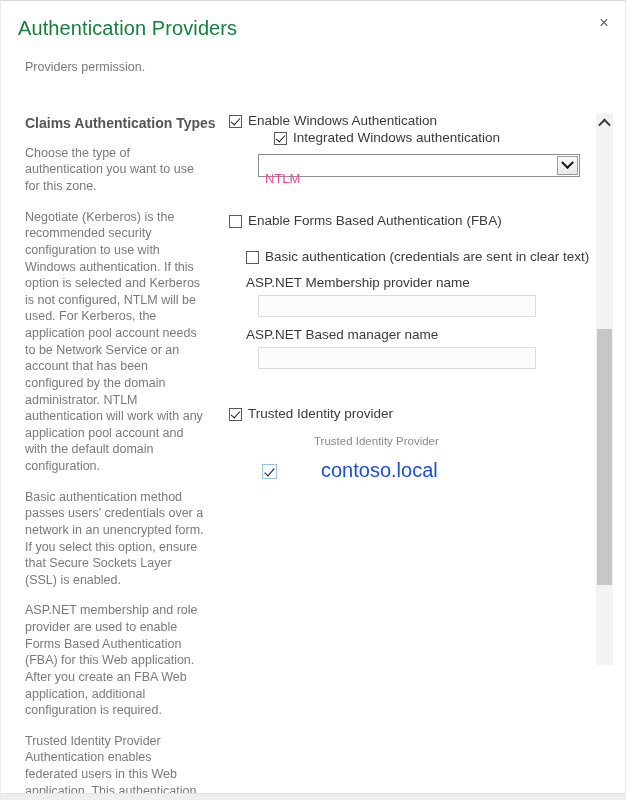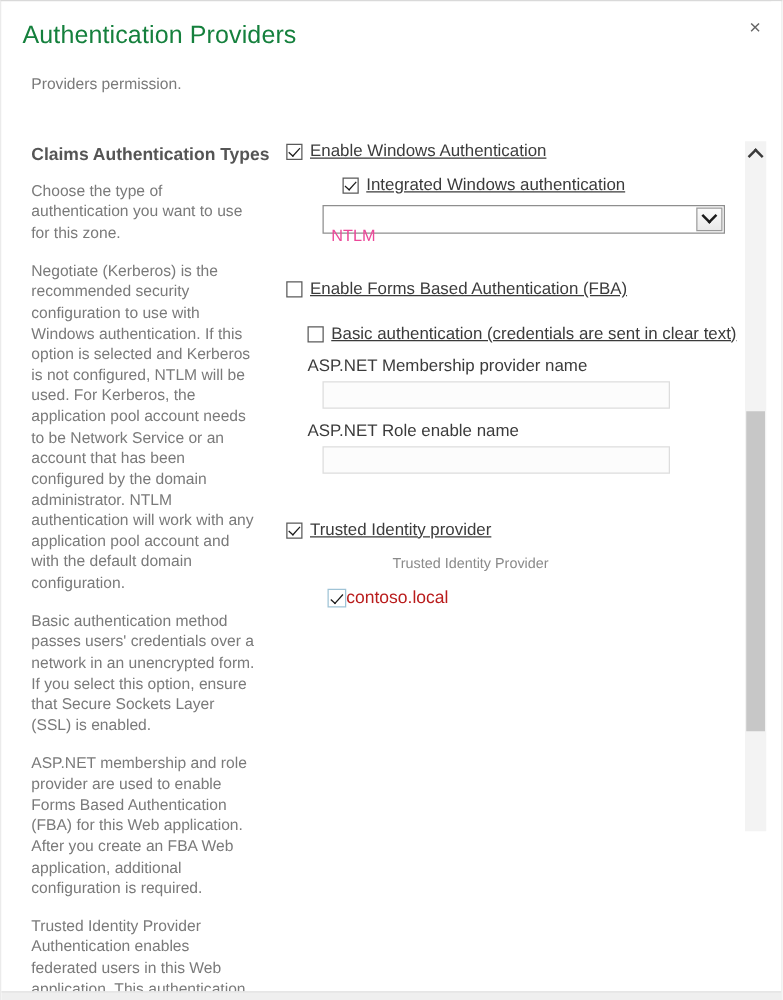--- a/index.html
+++ b/index.html
@@ -155,21 +155,20 @@
     height: 9px;
   }
 
   .cb-label {
     font-size: 13.5px;
     color: #3b3b3b;
     margin-left: 6px;
     line-height: 1.2;
     cursor: pointer;
     white-space: nowrap;
-    text-decoration: underline;
   }
 
   .block { margin-bottom: 0; }
 
   
   .select-wrap {
     position: relative;
     margin-left: 29px;
     margin-top: 8px;
     width: 322px;
@@ -240,22 +239,23 @@
     color: #8a8a8a;
     white-space: nowrap;
   }
   .tip-row {
     display: flex;
     align-items: center;
     margin-top: 12px;
     margin-left: 33px;
   }
   .tip-name {
-    font-size: 14px;
-    color: #b91c1c;
+    font-size: 20px;
+    color: #1d4ed8;
+    margin-left: 44px;
     white-space: nowrap;
   }
 
   
   .scrollbar {
     position: absolute;
     right: 14px;
     top: 62px;
     width: 17px;
     height: 552px;
@@ -331,21 +331,21 @@
 
     </div>
 
     <div class="form-col">
 
       <div class="row block">
         <span class="cb checked"></span>
         <span class="cb-label">Enable Windows Authentication</span>
       </div>
 
-      <div class="row row-indent-1" style="margin-top:11px;padding-left:28px;">
+      <div class="row row-indent-1" style="margin-top:1px;padding-left:28px;">
         <span class="cb checked"></span>
         <span class="cb-label">Integrated Windows authentication</span>
       </div>
 
       <div class="select-wrap">
         <span class="select-value">NTLM</span>
         <span class="select-arrow-btn">
             <span class="chev"></span>
           </span>
       </div>
@@ -356,21 +356,21 @@
       </div>
 
       <div class="row row-indent-1" style="margin-top:19px;">
         <span class="cb"></span>
         <span class="cb-label">Basic authentication (credentials are sent in clear text)</span>
       </div>
 
       <div class="field-label">ASP.NET Membership provider name</div>
       <input class="text-input" type="text" value="" style="">
 
-      <div class="field-label">ASP.NET Role enable name</div>
+      <div class="field-label">ASP.NET Based manager name</div>
       <input class="text-input" type="text" value="" style="">
 
       <div class="row" style="margin-top:37px;">
         <span class="cb checked"></span>
         <span class="cb-label">Trusted Identity provider</span>
       </div>
 
       <div class="tip-col-header">Trusted Identity Provider</div>
 
       <div class="tip-row">

